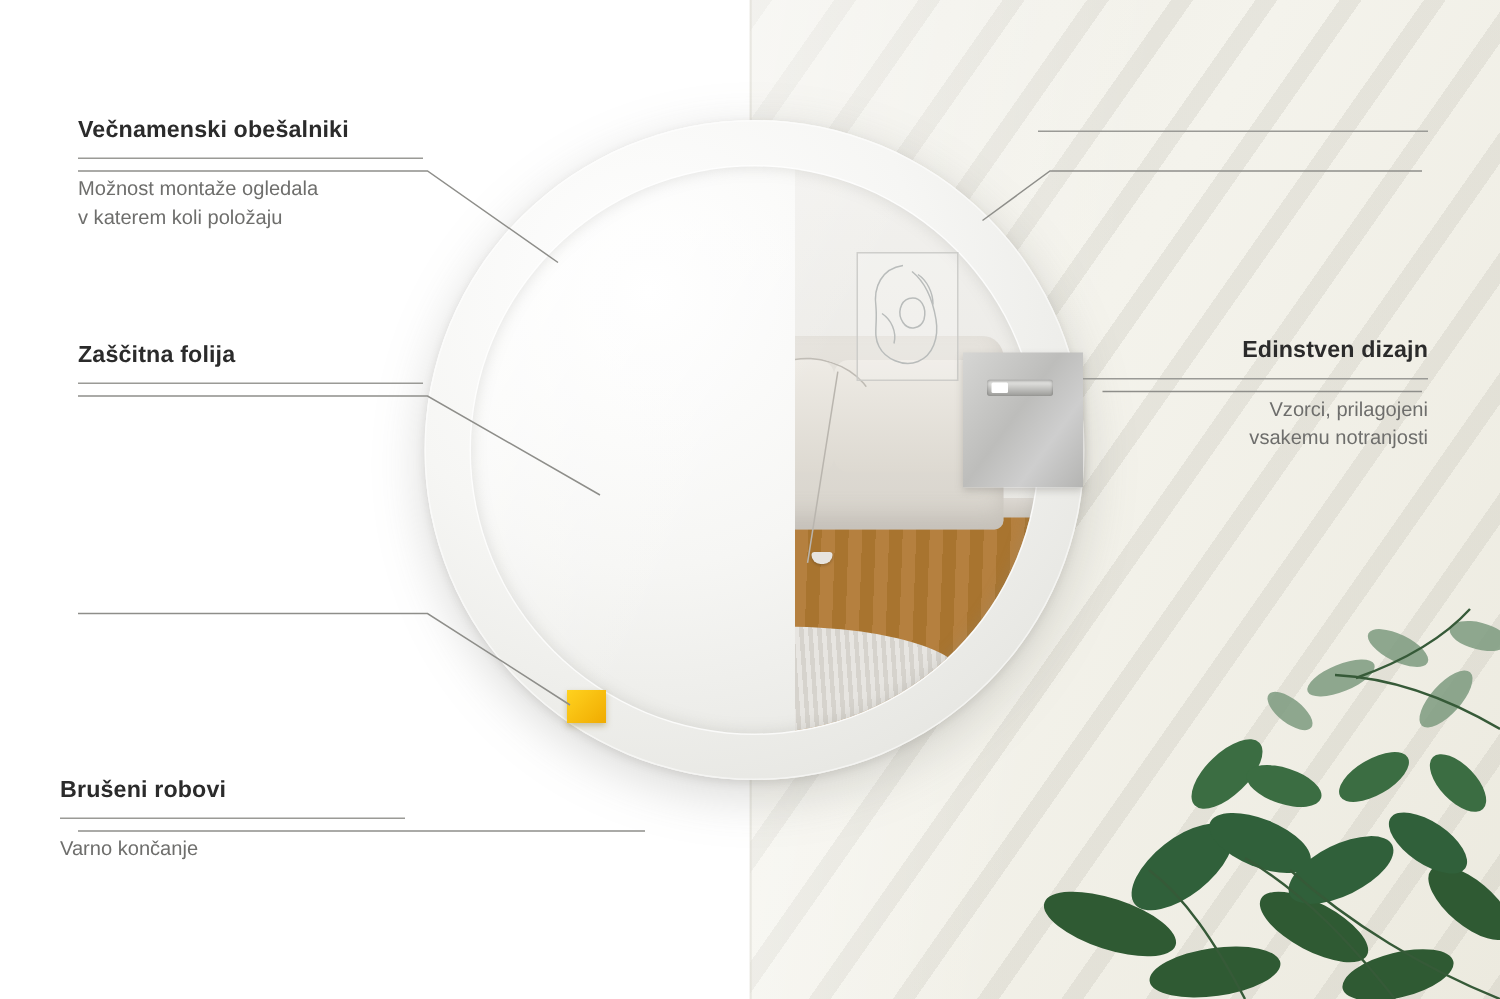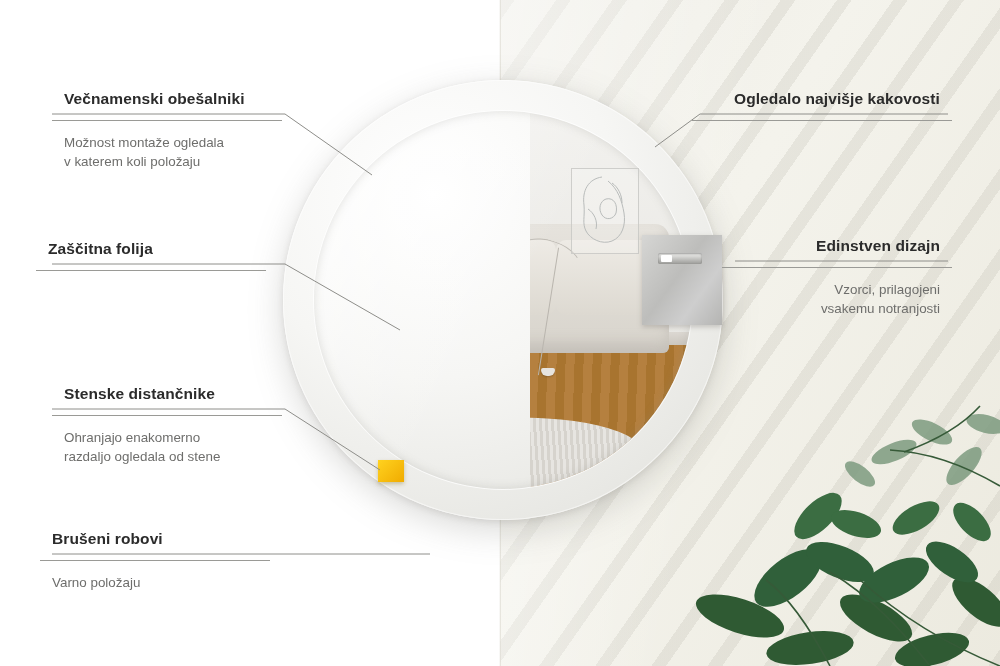--- a/index.html
+++ b/index.html
@@ -111,28 +111,28 @@
     background:#ffffff;border-radius:1px;}
   .spacer{position:absolute;left:378px;top:460px;width:26px;height:22px;
     background:linear-gradient(135deg,#ffd21f,#f0ab00);
     box-shadow:0 2px 4px rgba(130,110,20,.35);}
 
   
   #leaders{position:absolute;left:0;top:0;width:1000px;height:666px;}
 
   
   .callout{position:absolute;}
-  .callout h3{margin:12px;font-size:15.5px;font-weight:bold;color:#2b2b2b;letter-spacing:.1px;}
+  .callout h3{margin:0;font-size:15.5px;font-weight:bold;color:#2b2b2b;letter-spacing:.1px;}
   .callout .rule{height:1px;background:#9a9a96;margin:9px 0 10px 0;}
-  .callout p{margin:12px;font-size:13.4px;line-height:19px;color:#6e6e6c;}
+  .callout p{margin:0;font-size:13.4px;line-height:19px;color:#6e6e6c;}
   .callout.left{text-align:left;}
   .callout.right{text-align:right;}
 
   #c1{left:52px;top:78px;width:230px;}
-  #c2{left:36px;top:228px;width:230px;}
+  #c2{left:52px;top:228px;width:230px;}
   #c3{left:52px;top:373px;width:230px;}
   #c4{left:40px;top:518px;width:230px;}
   #c5{right:48px;top:78px;width:260px;}
   #c6{right:48px;top:225px;width:230px;}
 
   
   #foliage{position:absolute;right:0;bottom:0;width:320px;height:300px;}
 </style>
 </head>
 <body>
@@ -295,34 +295,28 @@
     <h3>Večnamenski obešalniki</h3>
     <div class="rule"></div>
     <p>Možnost montaže ogledala<br>v katerem koli položaju</p>
   </div>
 
   <div class="callout left" id="c2">
     <h3>Zaščitna folija</h3>
     <div class="rule"></div>
   </div>
 
-  <div class="callout left" id="c3">
-    <h3>Stenske distančnike</h3>
-    <div class="rule"></div>
-    <p>Ohranjajo enakomerno<br>razdaljo ogledala od stene</p>
-  </div>
 
   <div class="callout left" id="c4">
     <h3>Brušeni robovi</h3>
     <div class="rule"></div>
-    <p>Varno položaju</p>
+    <p>Varno končanje</p>
   </div>
 
   <div class="callout right" id="c5">
-    <h3>Ogledalo najvišje kakovosti</h3>
     <div class="rule"></div>
   </div>
 
   <div class="callout right" id="c6">
     <h3>Edinstven dizajn</h3>
     <div class="rule"></div>
     <p>Vzorci, prilagojeni<br>vsakemu notranjosti</p>
   </div>
 
   <svg id="foliage" viewBox="0 0 320 300">

